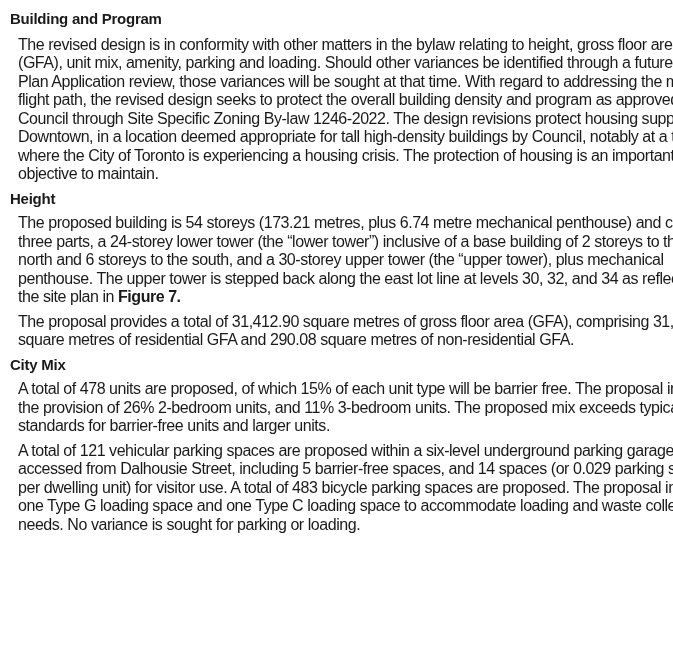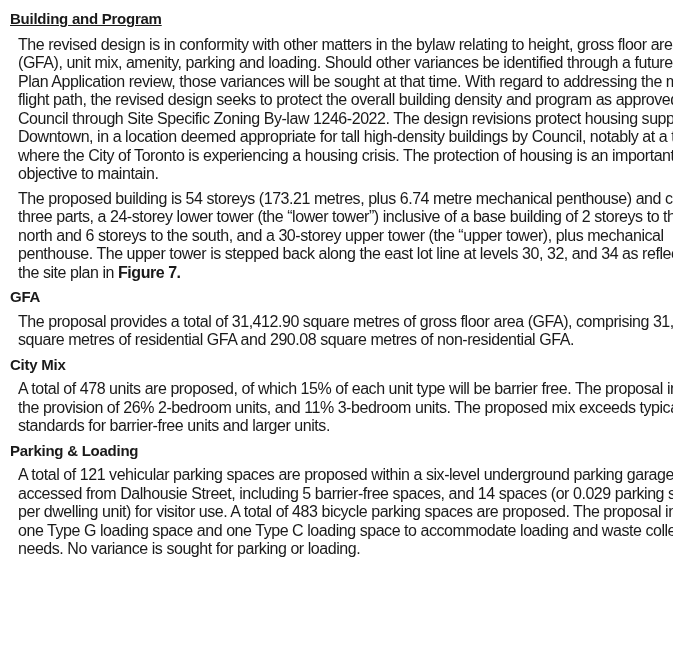--- a/index.html
+++ b/index.html
@@ -16,21 +16,20 @@
   }
   .doc {
     padding: 10px 10px 0 10px;
     width: 653px;
   }
   .doc-title {
     font-size: 15px;
     font-weight: bold;
     line-height: 18.5px;
     letter-spacing: -0.25px;
-    text-decoration: underline;
     margin: 0 0 7px 0;
     white-space: pre;
   }
   h3.section-heading {
     font-size: 15px;
     font-weight: bold;
     line-height: 18.5px;
     letter-spacing: -0.25px;
     margin: 0 0 6px 0;
     white-space: pre;
@@ -55,36 +54,35 @@
 
   <p class="body-para">The revised design is in conformity with other matters in the bylaw relating to height, gross floor area
 (GFA), unit mix, amenity, parking and loading. Should other variances be identified through a future Site
 Plan Application review, those variances will be sought at that time. With regard to addressing the modified
 flight path, the revised design seeks to protect the overall building density and program as approved by
 Council through Site Specific Zoning By-law 1246-2022. The design revisions protect housing supply in the
 Downtown, in a location deemed appropriate for tall high-density buildings by Council, notably at a time
 where the City of Toronto is experiencing a housing crisis. The protection of housing is an important
 objective to maintain.</p>
 
+  <h3 class="section-heading">Height</h3>
   <p class="body-para"><span>The proposed building is 54 storeys (173.21 metres, plus 6.74 metre mechanical penthouse) and consists of
 three parts, a 24-storey lower tower (the “lower tower”) inclusive of a base building of 2 storeys to the
 north and 6 storeys to the south, and a 30-storey upper tower (the “upper tower), plus mechanical
 penthouse. The upper tower is stepped back along the east lot line at levels 30, 32, and 34 as reflected in
 the site plan in </span><strong>Figure 7.</strong></p>
 
-  <h3 class="section-heading">GFA</h3>
   <p class="body-para">The proposal provides a total of 31,412.90 square metres of gross floor area (GFA), comprising 31,122.82
 square metres of residential GFA and 290.08 square metres of non-residential GFA.</p>
 
   <h3 class="section-heading">City Mix</h3>
   <p class="body-para">A total of 478 units are proposed, of which 15% of each unit type will be barrier free. The proposal includes
 the provision of 26% 2-bedroom units, and 11% 3-bedroom units. The proposed mix exceeds typical
 standards for barrier-free units and larger units.</p>
 
 
-  <h3 class="section-heading">Parking &amp; Loading</h3>
   <p class="body-para">A total of 121 vehicular parking spaces are proposed within a six-level underground parking garage
 accessed from Dalhousie Street, including 5 barrier-free spaces, and 14 spaces (or 0.029 parking spaces
 per dwelling unit) for visitor use. A total of 483 bicycle parking spaces are proposed. The proposal includes
 one Type G loading space and one Type C loading space to accommodate loading and waste collection
 needs. No variance is sought for parking or loading.</p>
 
 </div>
 
 </body></html>

